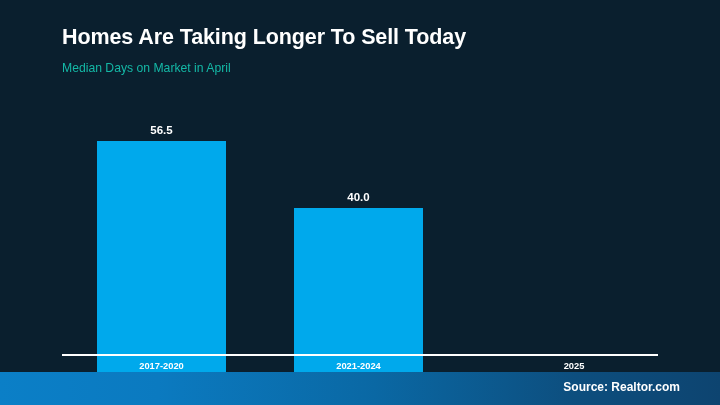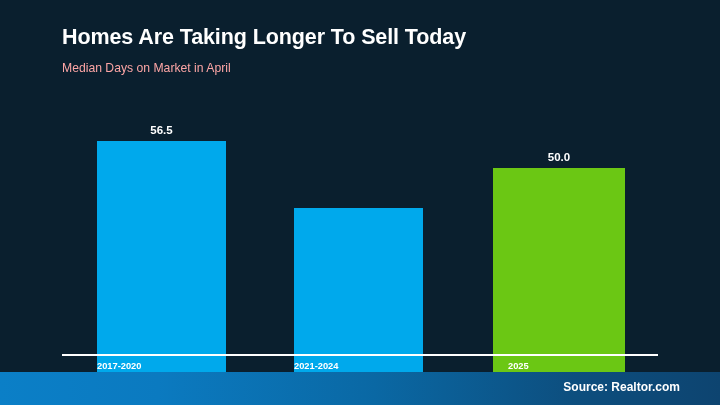--- a/index.html
+++ b/index.html
@@ -34,21 +34,21 @@
     font-weight: bold;
     color: #ffffff;
     letter-spacing: -0.1px;
     line-height: 26px;
     margin: 0;
     white-space: nowrap;
   }
   #chart-subtitle {
     font-size: 12.2px;
     font-weight: normal;
-    color: #fca5a5;
+    color: #14b8a6;
     line-height: 16px;
     margin: 0;
     padding-top: 10px;
     white-space: nowrap;
   }
 
   
   #plot {
     position: absolute;
     left: 0;
@@ -89,20 +89,21 @@
     height: 1.6px;
     background: #ffffff;
   }
 
   .tick-label {
     position: absolute;
     top: 360px;
     font-size: 9.3px;
     font-weight: bold;
     color: #ffffff;
+    text-align: center;
     line-height: 12px;
   }
 
   
   #footer {
     position: absolute;
     left: 0;
     bottom: 0;
     width: 720px;
     height: 33px;
@@ -130,27 +131,24 @@
   </div>
 
   <div id="plot">
 
     <div class="bar-group" style="left:97px; width:129px; height:231px;">
       <div class="bar-value" style="top:-18px;">56.5</div>
       <div class="bar" style="height:231px; background:#00a9ec;"></div>
     </div>
 
     <div class="bar-group" style="left:294px; width:129px; height:164px;">
+      <div class="bar-value" style="top:-18px;">40.0</div>
       <div class="bar" style="height:164px; background:#00a9ec;"></div>
     </div>
 
-    <div class="bar-group" style="left:493px; width:132px; height:204px;">
-      <div class="bar-value" style="top:-18px;">50.0</div>
-      <div class="bar" style="height:204px; background:#6bc714;"></div>
-    </div>
 
   </div>
 
   <div id="axis-line"></div>
 
   <div class="tick-label" style="left:97px; width:129px;">2017-2020</div>
   <div class="tick-label" style="left:294px; width:129px;">2021-2024</div>
   <div class="tick-label" style="left:508px; width:132px;">2025</div>
 
   <div id="footer">

